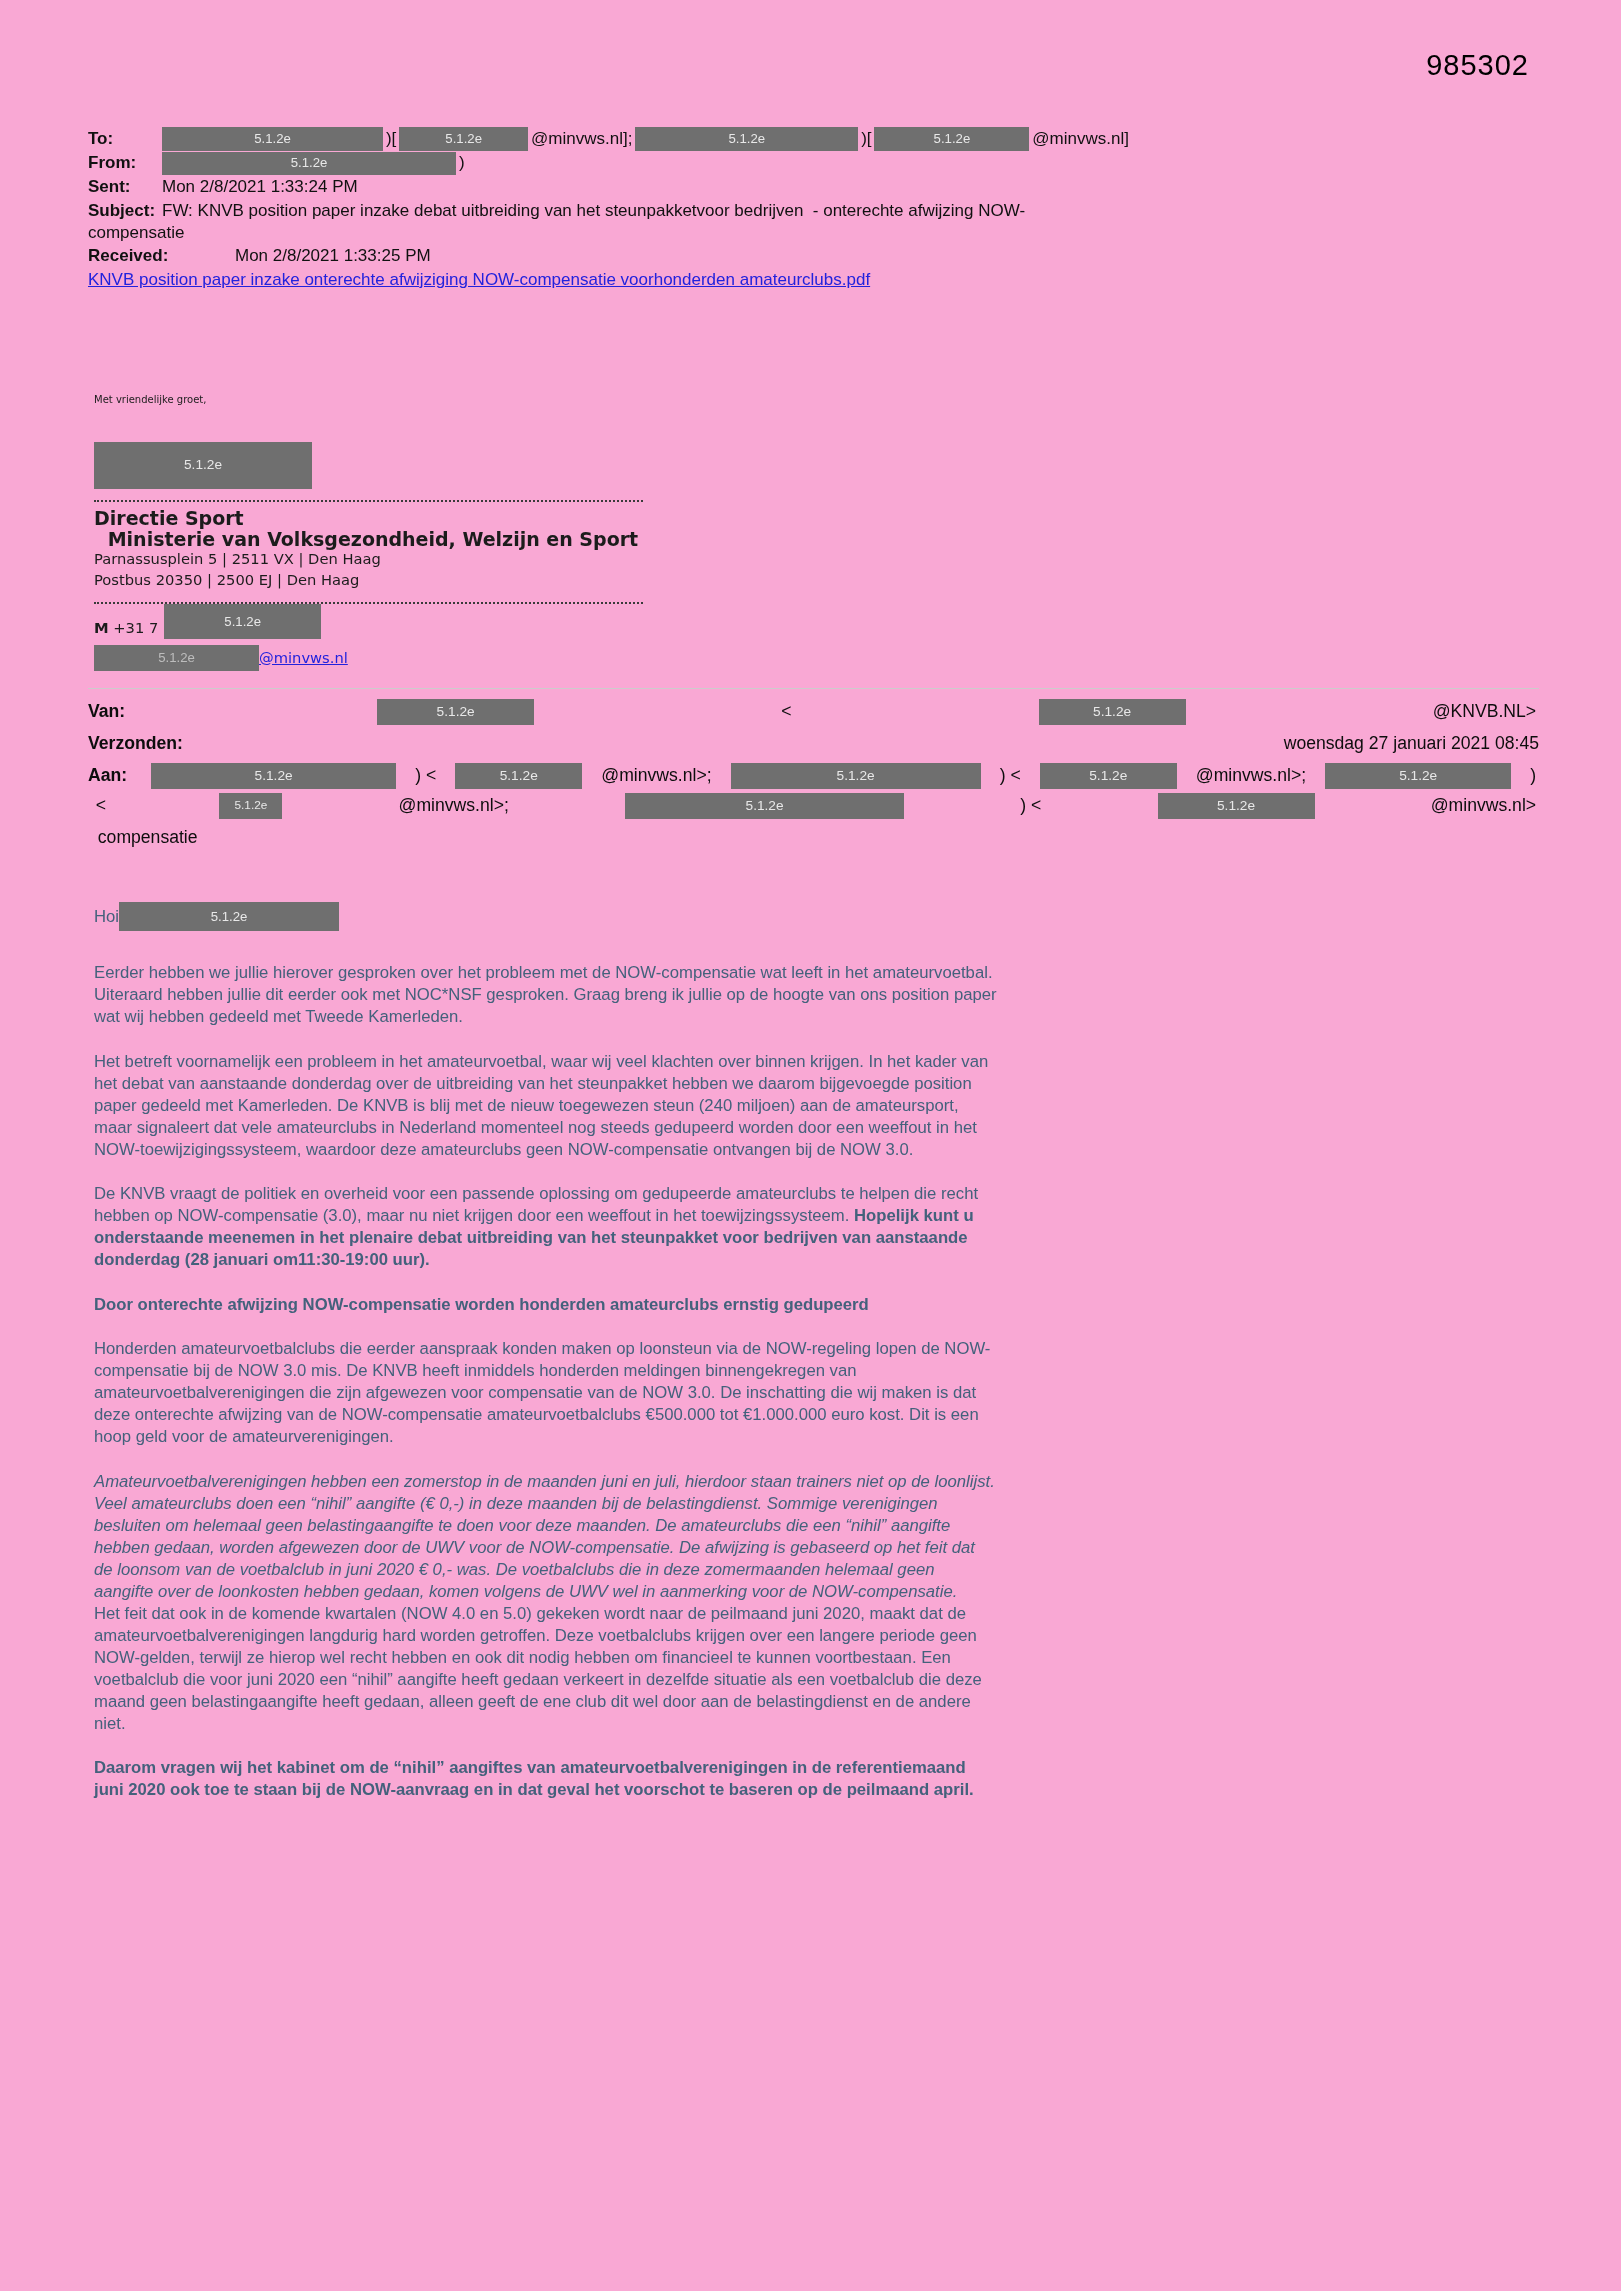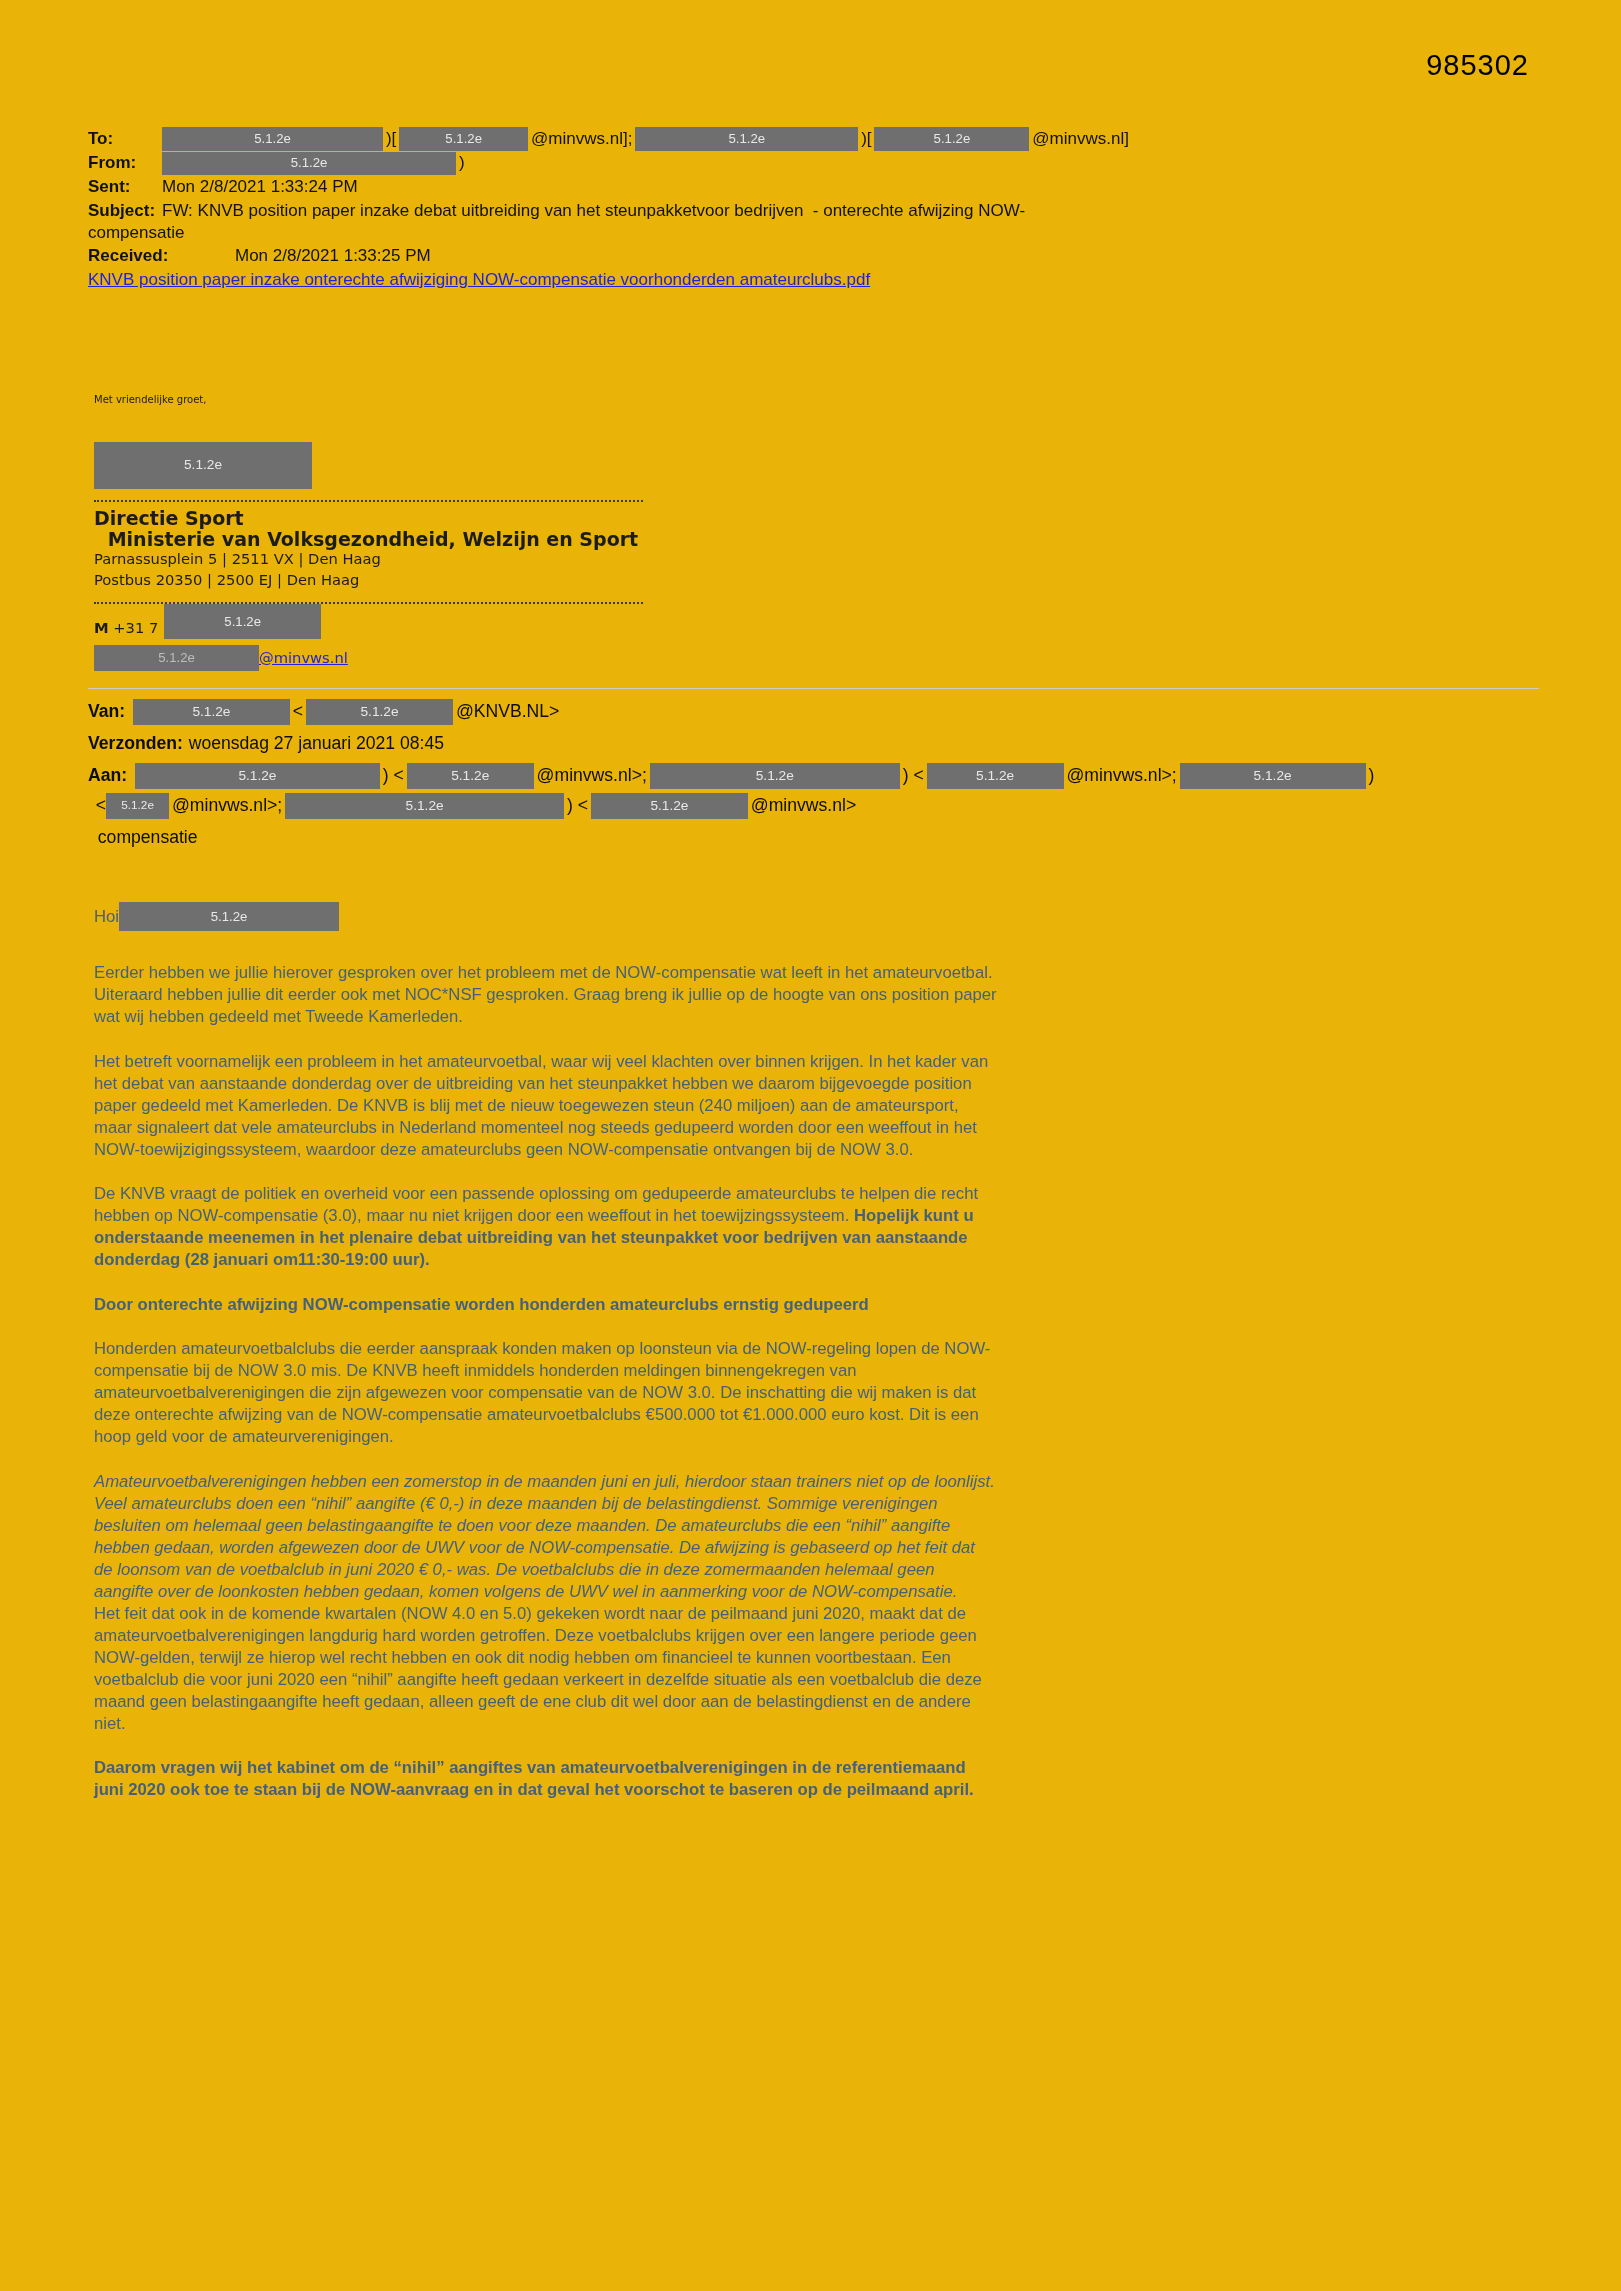--- a/index.html
+++ b/index.html
@@ -4,21 +4,21 @@
 <style>
   * { margin: 0; padding: 0; box-sizing: border-box; }
   html, body { background: #ffffff; }
   body {
     width: 1621px; height: 2292px;
     position: relative;
     font-family: "Liberation Sans", sans-serif;
     color: #141414;
     overflow: hidden;
   }
-  .page { position: absolute; inset: 0; background: #eab308; }
+  .page { position: absolute; inset: 0; background: #f9a8d4; }
 
   .doc-number {
     position: absolute; top: 49px; right: 92px;
     font-size: 29px; letter-spacing: 1px; color: #000;
   }
 
   
   .hdr1 {
     position: absolute; left: 88px; top: 127px; width: 1451px;
     font-size: 17px; line-height: 22.5px; color: #111;
@@ -58,21 +58,21 @@
   .sig-phone-box { width: 157px; height: 35px; margin-left: 5.9px; position: relative; top: -5.9px; }
   .sig-mail-row { display: flex; align-items: center; margin-top: 0px; }
   .sig-mail-box { width: 165px; height: 25.5px; }
 
   
   .hdr2 {
     position: absolute; left: 88px; top: 688px; width: 1451px;
     border-top: 1px solid #cccccc; padding-top: 9.8px;
     font-size: 17.6px; line-height: 23.5px; color: #0d0d0d;
   }
-  .hdr2 .hdr-row { margin-bottom: 6.9px; }
+  .hdr2 .hdr-row { margin-bottom: 6.9px; justify-content: space-between; }
   .hdr2 .rbox { height: 26.5px; font-size: 13.7px; }
   .b { font-weight: bold; }
   .aan-line2 { margin-left: 7.8px; }
   .onderwerp-line2 { margin-left: 9.8px; margin-bottom: 6.9px; }
 
   
   .mail-body {
     position: absolute; left: 94px; top: 902px; width: 904px;
     color: #44617c; font-size: 16.7px; line-height: 22px;
   }

